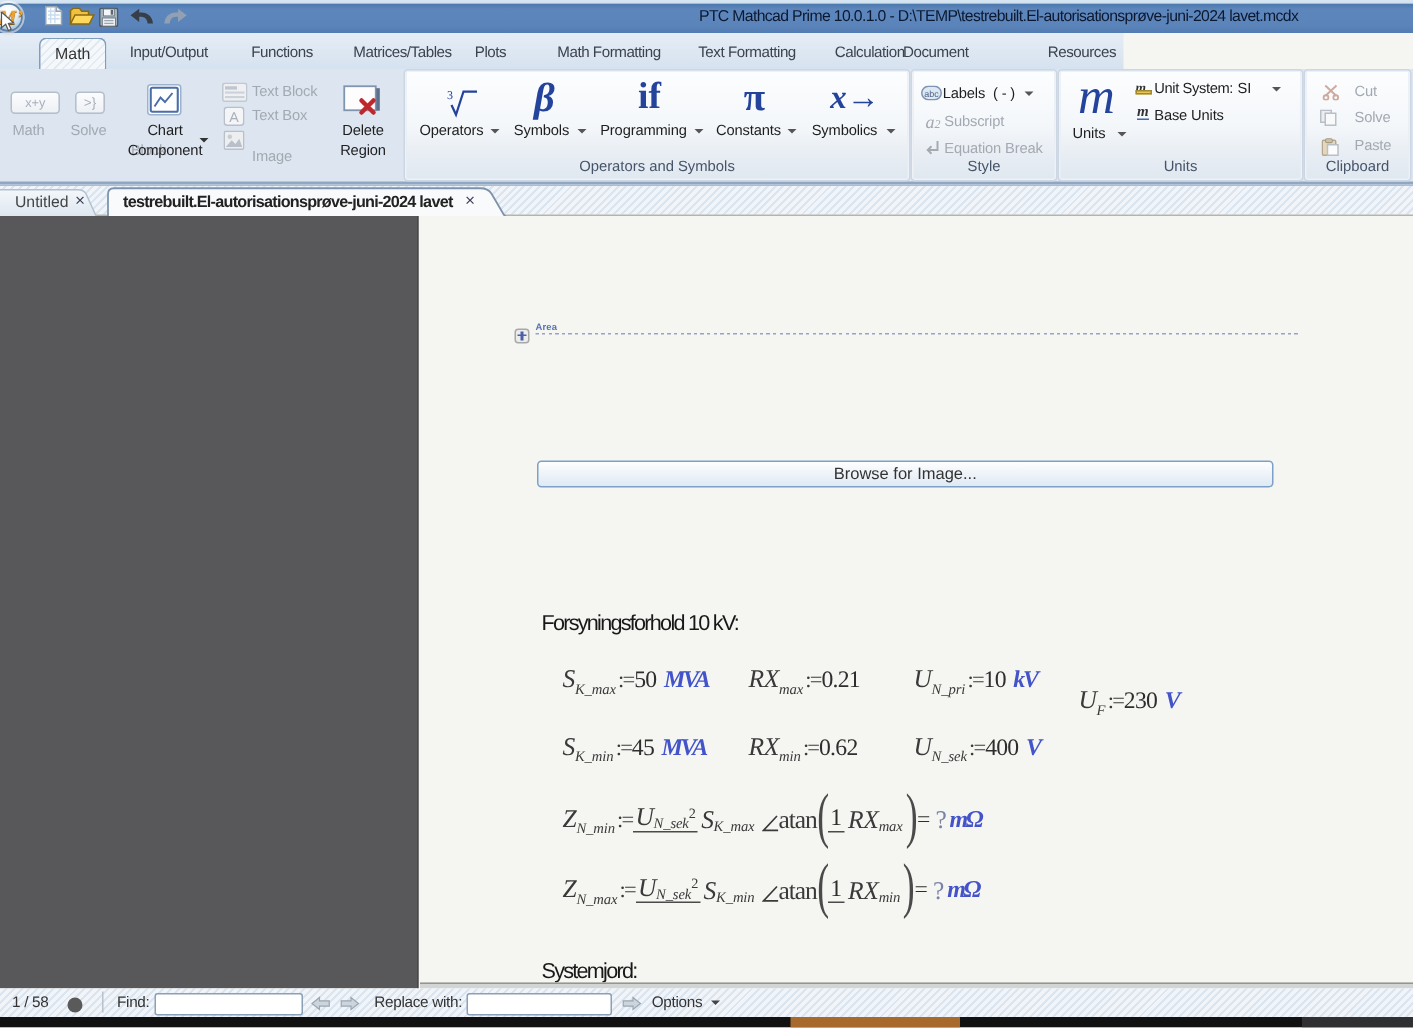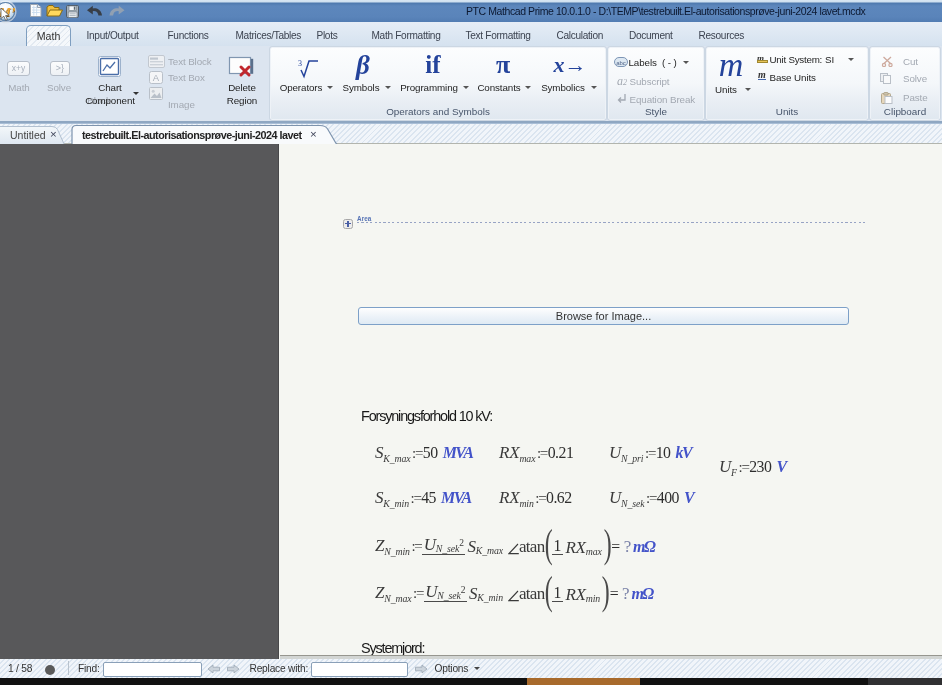--- a/index.html
+++ b/index.html
@@ -12,21 +12,21 @@
     background:linear-gradient(#d8e6f3 0px, #cfe0ef 2px, #4e79ae 3px, #5d87bc 6px, #5a84ba 17px, #527cb2 22px); }
   #titletext { left:466px; top:4.5px; font-size:10.5px; letter-spacing:-0.42px; color:#0c1830; white-space:nowrap; }
 
   #orb { left:-4px; top:2px; width:19px; height:19px; border-radius:50%; z-index:6;
     background:radial-gradient(circle at 45% 25%, #ffffff 0%, #eef5fb 40%, #c9dcee 65%, #9dbcd8 85%, #8aaed0 100%);
     border:1px solid #5e82a8; box-shadow:0 0 0 1.5px rgba(255,255,255,.55), 0 1px 2px rgba(0,0,0,.3); }
   #orbM { left:-1px; top:4.5px; width:16px; z-index:7; font-family:"Liberation Serif", serif; font-weight:bold; font-style:italic; font-size:13.5px; line-height:13px; color:#eda52e; text-shadow:0 0.5px 0.5px #7a4d10; text-align:center; }
   #cursor { left:0px; top:8px; z-index:8; }
 
   
-  #tabrow { left:0; top:22px; width:942px; height:24px;
+  #tabrow { left:0; top:22px; width:749px; height:24px;
     background:linear-gradient(#e6edf6, #d5e2ef); }
   .rtab { position:absolute; top:5.5px; height:15px; line-height:15px; font-size:10.1px; letter-spacing:-0.3px; color:#3c4350; white-space:nowrap; }
   #mathtab { left:26px; top:25px; width:45px; height:21px; line-height:20px; text-align:center;
     background:#f5f8fb; border:1px solid #7e9ec0; border-bottom:none; border-radius:5px 5px 0 0;
     font-size:10.6px; color:#333; z-index:3;
     background-image:repeating-linear-gradient(135deg, rgba(185,200,218,.3) 0 1px, transparent 1px 4px); }
 
   
   #ribbon { left:0; top:46px; width:942px; height:77px; background:#dce5f0; border-bottom:2px solid #8fa7c2; }
   .rgroup { position:absolute; top:1px; height:73px; border-radius:2px;
@@ -128,40 +128,40 @@
   </svg>
 
   <div class="abs" id="tabrow">
     <div class="rtab" style="left:86.5px;">Input/Output</div>
     <div class="rtab" style="left:167.5px;">Functions</div>
     <div class="rtab" style="left:235.5px;">Matrices/Tables</div>
     <div class="rtab" style="left:316.5px;">Plots</div>
     <div class="rtab" style="left:371.5px;">Math Formatting</div>
     <div class="rtab" style="left:465.5px;">Text Formatting</div>
     <div class="rtab" style="left:556.5px;">Calculation</div>
-    <div class="rtab" style="left:629px;">Document</div>
+    <div class="rtab" style="left:602px;">Document</div>
     <div class="rtab" style="left:698.5px;">Resources</div>
   </div>
   <div class="abs" id="mathtab">Math</div>
 
   <div class="abs" id="ribbon">
     <div class="rgroup" style="left:270px;width:336px;">
       <div class="glabel">Operators and Symbols</div>
     </div>
     <div class="rgroup" style="left:608px;width:96px;">
       <div class="glabel">Style</div>
     </div>
     <div class="rgroup" style="left:706px;width:162px;">
       <div class="glabel">Units</div>
     </div>
     <div class="rgroup" style="left:870px;width:70px;">
       <div class="glabel">Clipboard</div>
     </div>
 
-    <div class="iconbox" style="left:7px;top:15px;width:23px;height:15px;">
+    <div class="iconbox" style="left:7px;top:15px;width:33px;height:15px;">
       <div style="font-size:8.5px;color:#a8b0bc;text-align:center;line-height:13px;letter-spacing:0;">x+y</div>
     </div>
     <div class="btnlabel dis" style="left:2px;top:36px;width:34px;">Math</div>
     <div class="iconbox" style="left:50px;top:15px;width:20px;height:15px;">
       <div style="font-size:9px;color:#a8b0bc;text-align:center;line-height:13px;">&gt;}</div>
     </div>
     <div class="btnlabel dis" style="left:42px;top:36px;width:34px;">Solve</div>
     <div class="btnlabel dis" style="left:42px;top:49px;width:34px;margin-left:40px;">Block</div>
     <svg style="position:absolute;left:97px;top:9px;" width="26" height="24">
       <rect x="1.5" y="1.5" width="22" height="20" rx="2" fill="#fdfdfe" stroke="#9db2cc" stroke-width="1"></rect>

